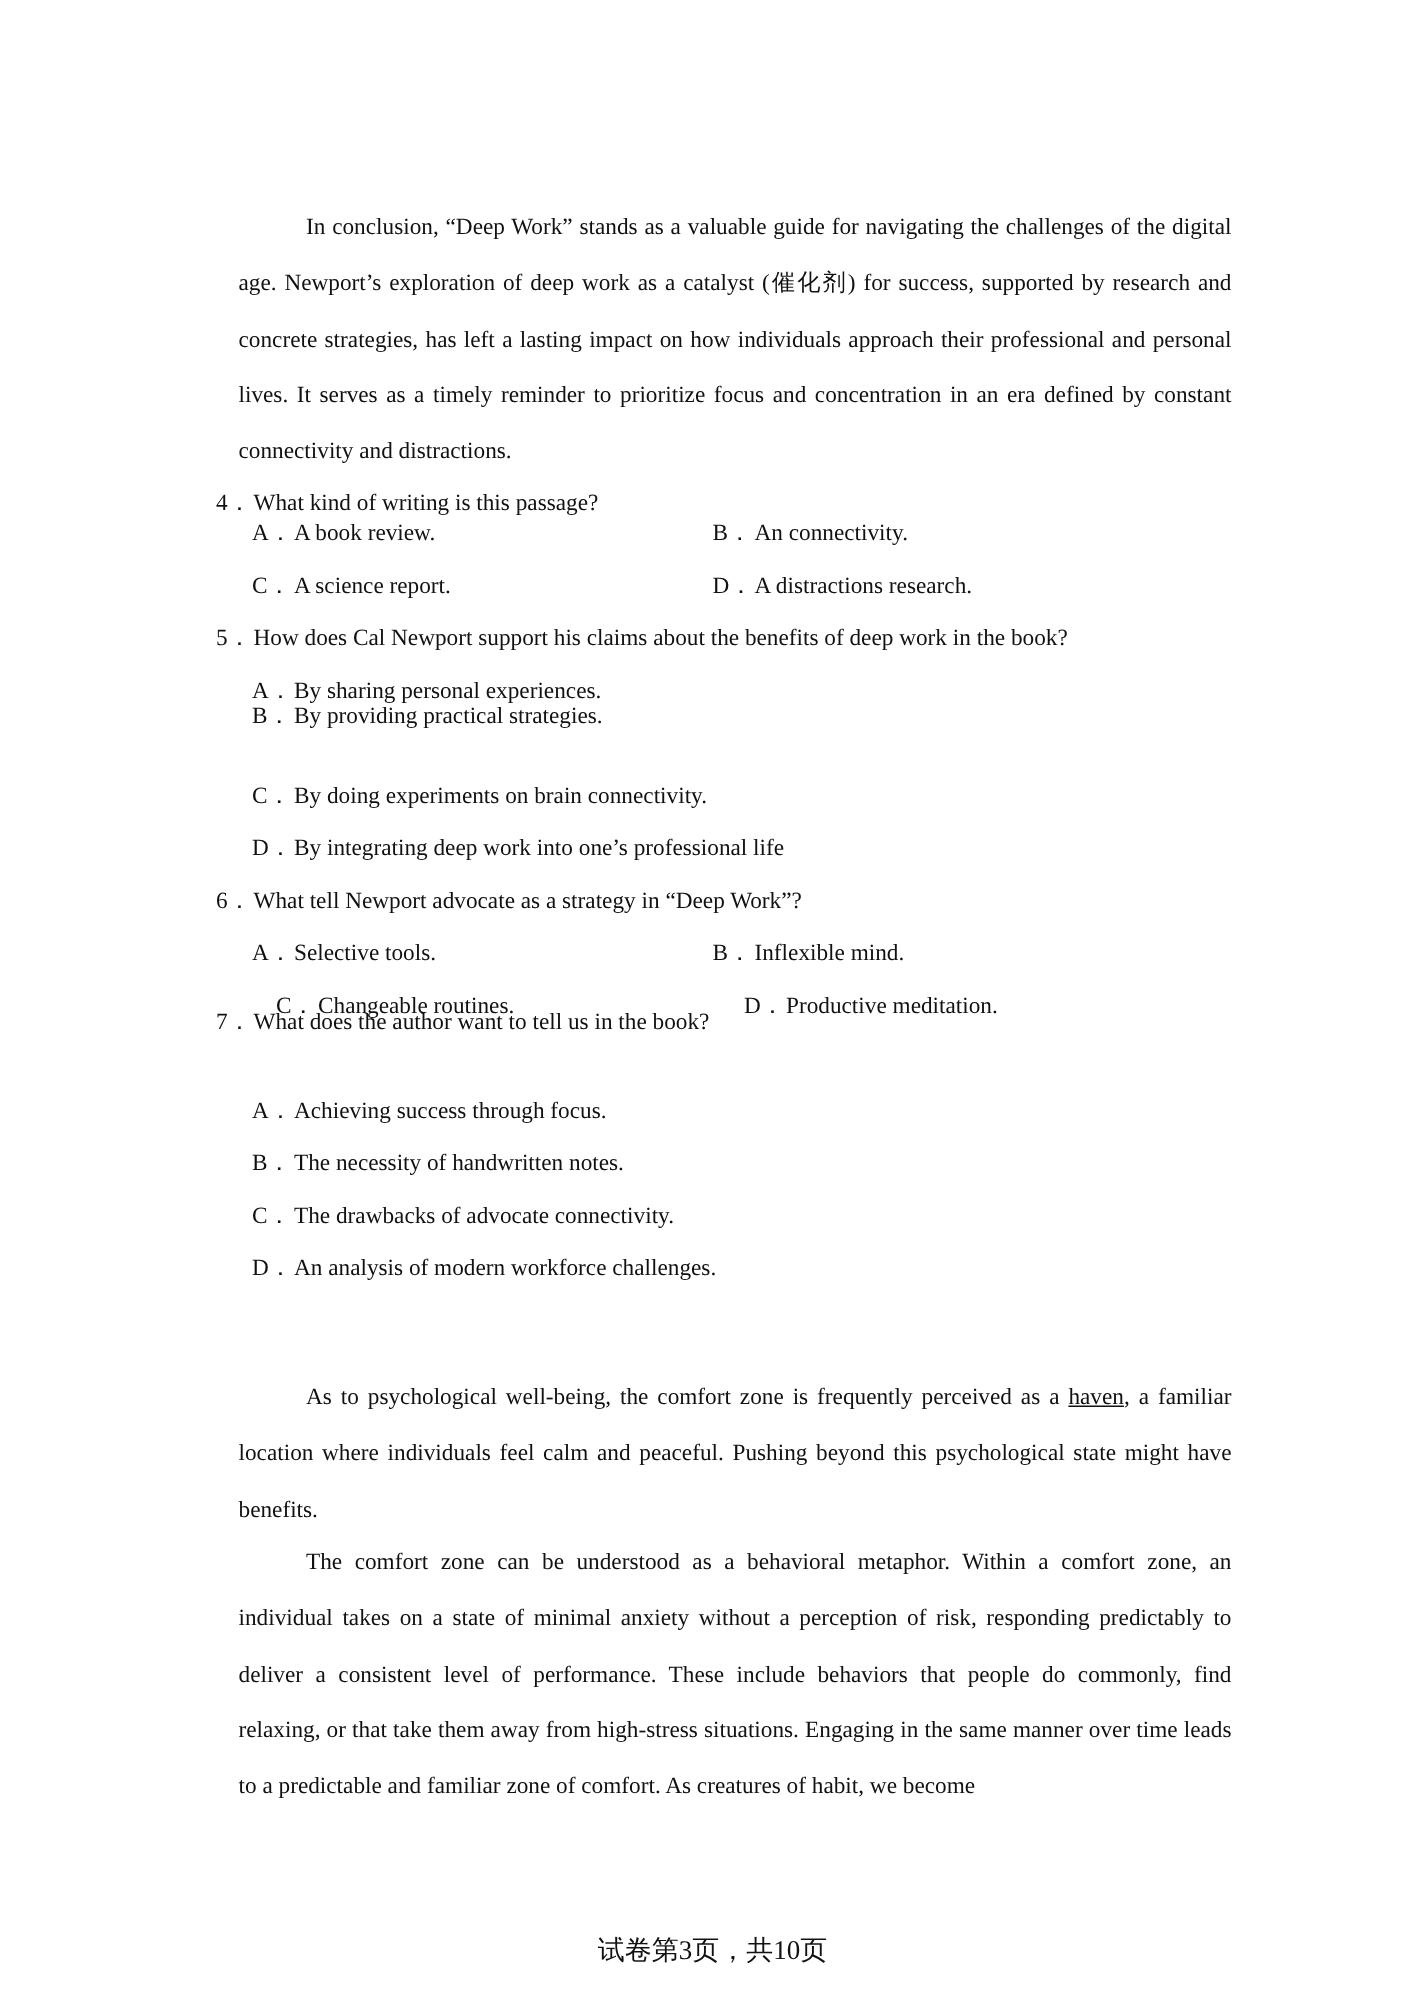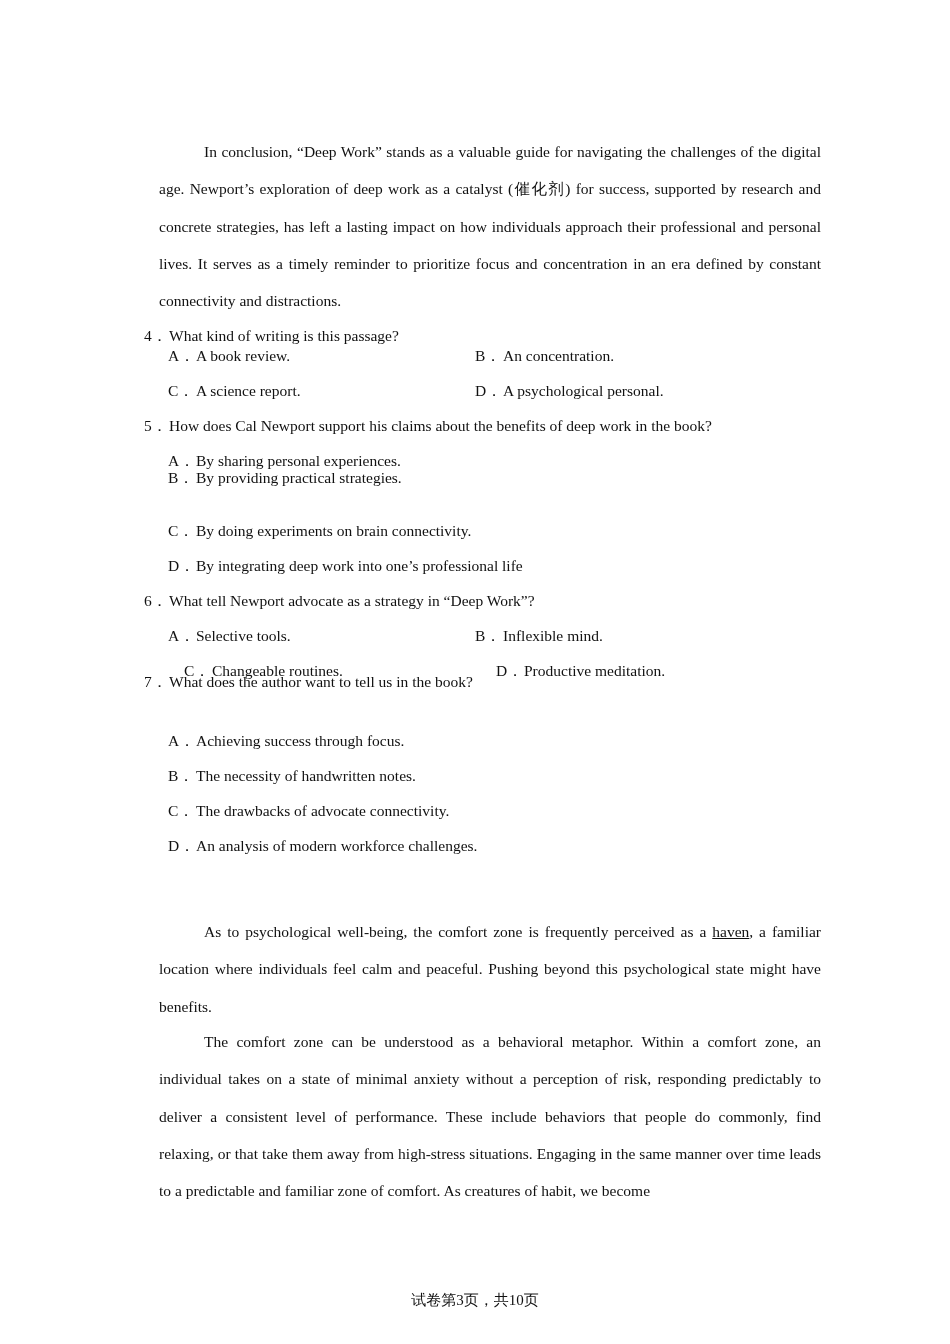--- a/index.html
+++ b/index.html
@@ -14,44 +14,44 @@
     line-height: 37.3px; text-align: justify; text-indent: 45px;
     margin: 15px;
   }
   .q { position: absolute; left: 0; white-space: nowrap; line-height: 20px; }
   .opt { position: absolute; white-space: nowrap; line-height: 20px; }
   .num { display: inline-block; width: 25px; }
   .letter { display: inline-block; width: 28px; }
   .underline { text-decoration: underline; }
   .footer {
     position: absolute; left: 0; width: 950px; top: 1290px;
-    text-align: center; font-size: 15px; line-height: 20px;
+    text-align: center; font-size: 18px; line-height: 20px;
   }
 </style>
 </head>
 <body>
 
 <div class="page">
 
   <p class="para" style="top:118px;">In conclusion, “Deep Work” stands as a valuable guide for navigating the challenges of the digital age. Newport’s exploration of deep work as a catalyst (催化剂) for success, supported by research and concrete strategies, has left a lasting impact on how individuals approach their professional and personal lives. It serves as a timely reminder to prioritize focus and concentration in an era defined by constant connectivity and distractions.</p>
 
   <div class="q" style="top:326px;">
     <span class="num">4．</span><span>What kind of writing is this passage?</span>
   </div>
   <div class="opt" style="top:346px; left:24px;">
     <span class="letter">A．</span><span>A book review.</span>
   </div>
   <div class="opt" style="top:346px; left:331px;">
-    <span class="letter">B．</span><span>An concentration.</span>
+    <span class="letter">B．</span><span>An connectivity.</span>
   </div>
   <div class="opt" style="top:381px; left:24px;">
     <span class="letter">C．</span><span>A science report.</span>
   </div>
   <div class="opt" style="top:381px; left:331px;">
-    <span class="letter">D．</span><span>A psychological personal.</span>
+    <span class="letter">D．</span><span>A distractions research.</span>
   </div>
 
   <div class="q" style="top:416px;">
     <span class="num">5．</span><span>How does Cal Newport support his claims about the benefits of deep work in the book?</span>
   </div>
   <div class="opt" style="top:451px; left:24px;">
     <span class="letter">A．</span><span>By sharing personal experiences.</span>
   </div>
   <div class="opt" style="top:468px; left:24px;">
     <span class="letter">B．</span><span>By providing practical strategies.</span>

